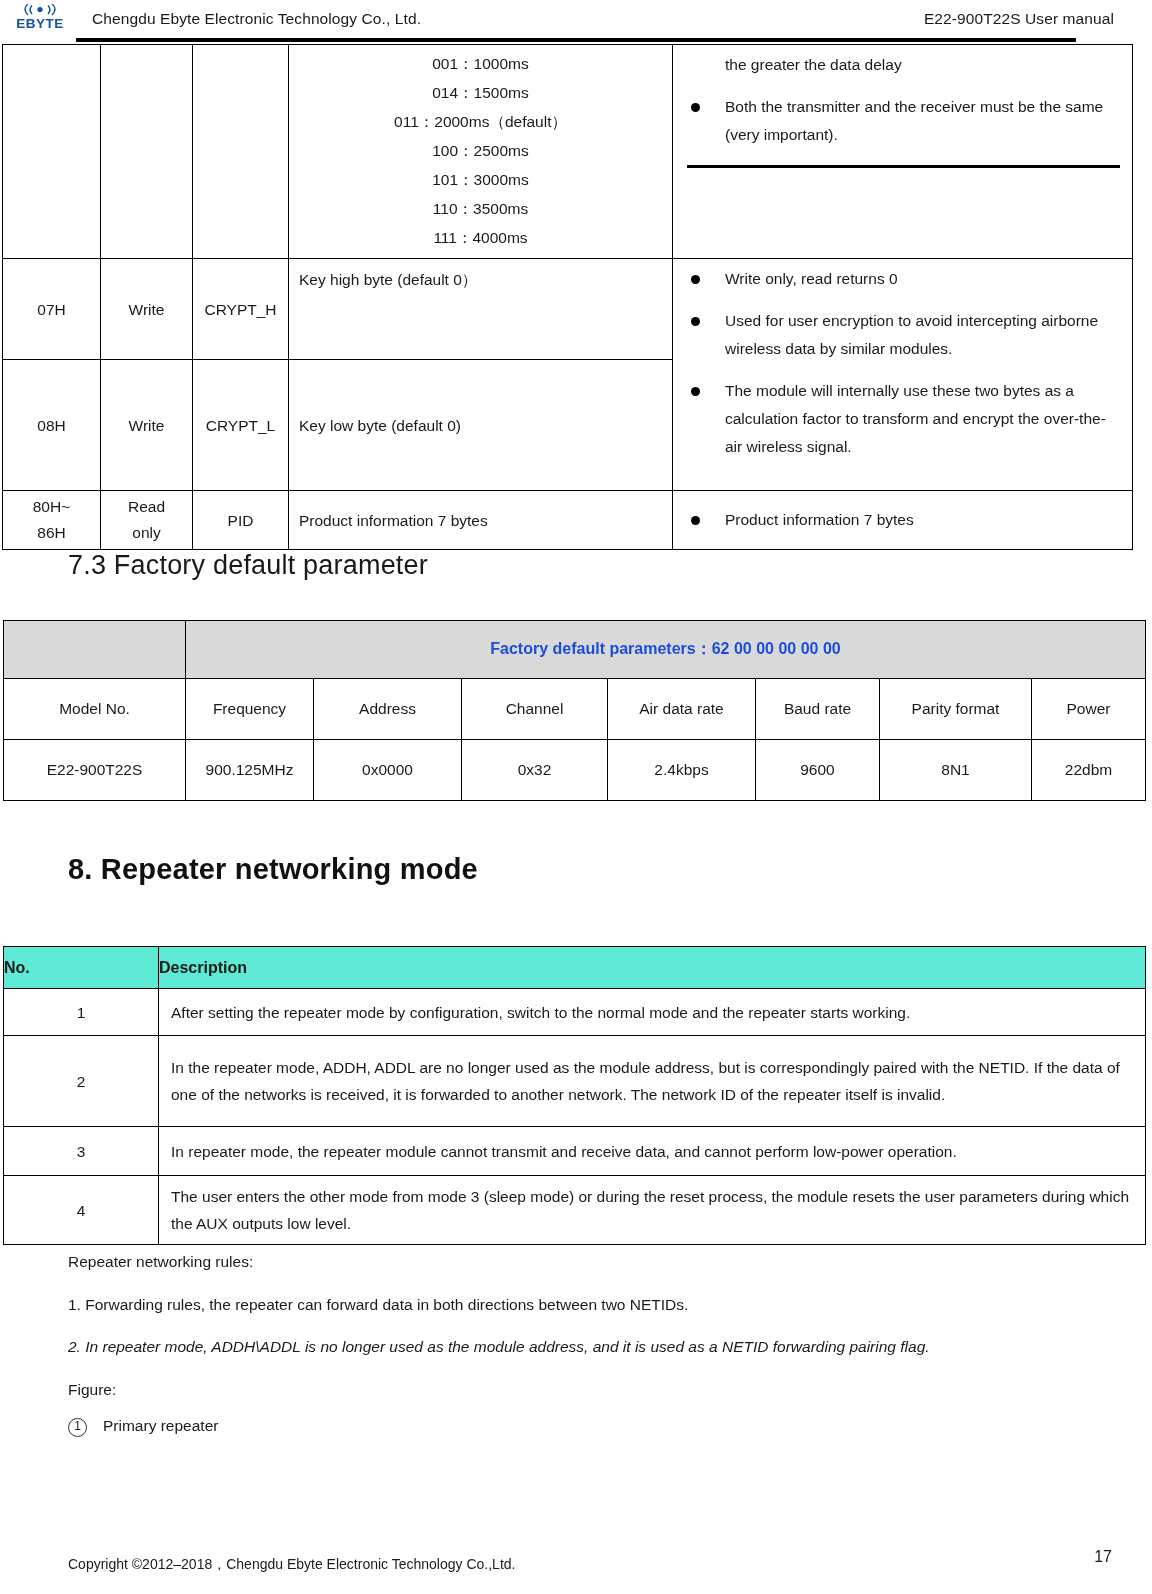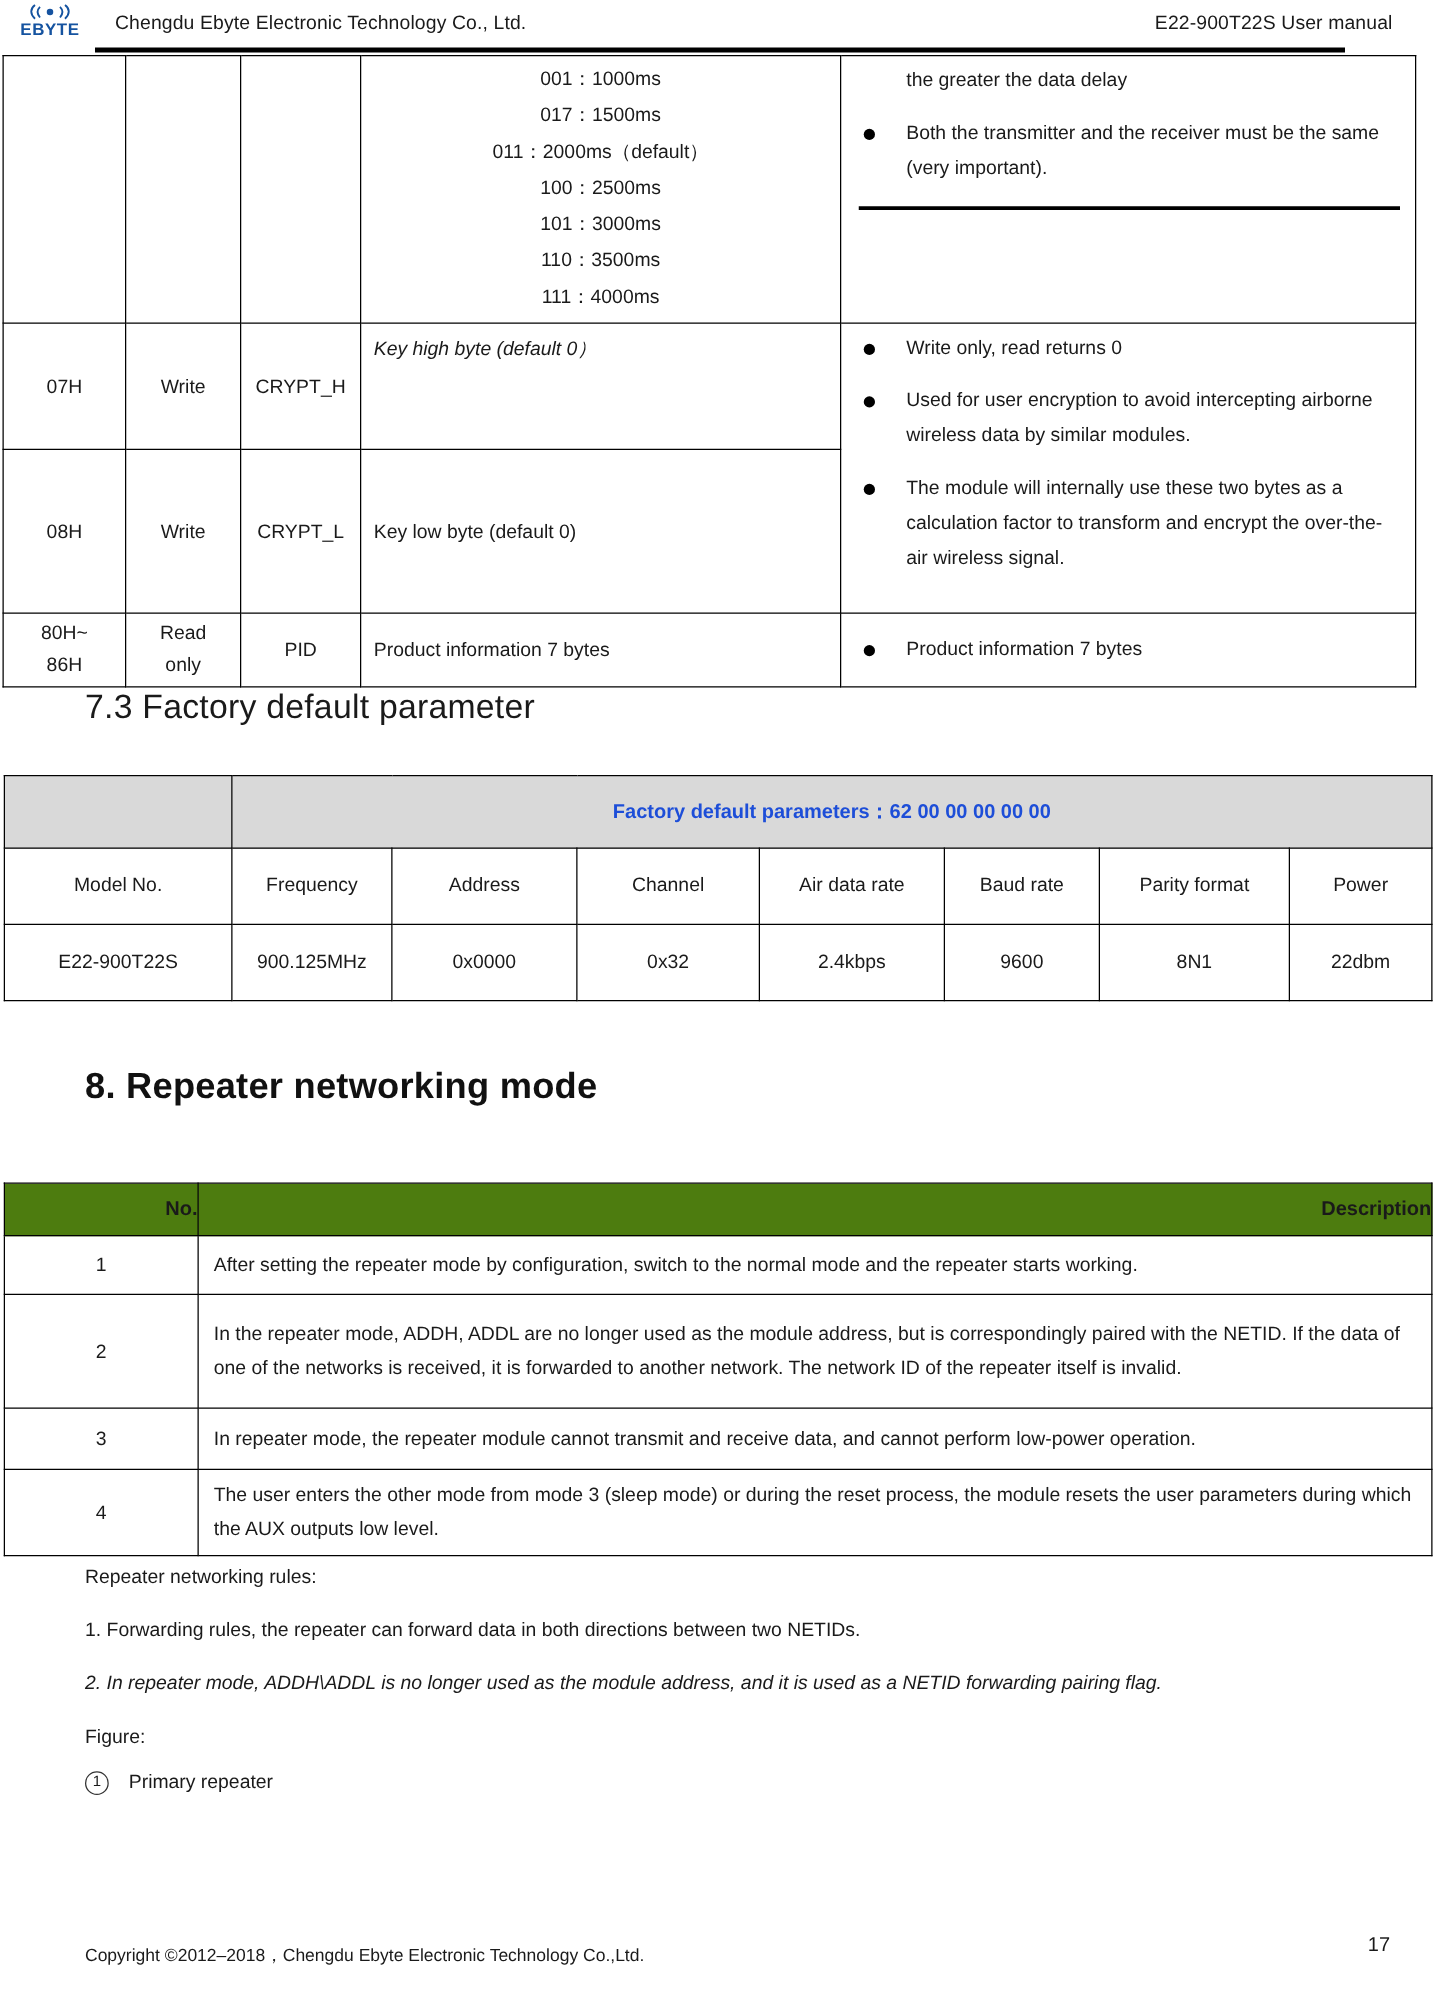--- a/index.html
+++ b/index.html
@@ -200,23 +200,23 @@
     position: absolute;
     left: 3px;
     top: 946px;
     width: 1142px;
   }
   .rep-table td {
     font-size: 15.5px;
     line-height: 27px;
   }
   .rep-table .hdr-gray {
-    background: #4d7c0f;
+    background: #5eead4;
     font-weight: bold;
-    text-align: right;
+    text-align: left;
     height: 41px;
     font-size: 16px;
   }
   .rep-table .num {
     text-align: center;
   }
   .rep-table .desc {
     padding: 7px 12px 7px 12px;
     text-align: left;
   }
@@ -289,21 +289,21 @@
     </colgroup>
     <tbody>
 
       <tr>
         <td></td>
         <td></td>
         <td></td>
         <td>
           <ul class="opt-list">
             <li>001：1000ms</li>
-            <li>017：1500ms</li>
+            <li>014：1500ms</li>
             <li>011：2000ms（default）</li>
             <li>100：2500ms</li>
             <li>101：3000ms</li>
             <li>110：3500ms</li>
             <li>111：4000ms</li>
           </ul>
         </td>
         <td style="vertical-align:top;">
           <ul class="bullets">
             <li class="nodot">
@@ -315,21 +315,21 @@
             </li>
           </ul>
           <div class="under-rule"></div>
         </td>
       </tr>
 
       <tr>
         <td class="cell-center" style="height:100px;">07H</td>
         <td class="cell-center">Write</td>
         <td class="cell-center">CRYPT_H</td>
-        <td class="cell-pad" style="vertical-align:top;font-style:italic;">Key high byte (default 0）</td>
+        <td class="cell-pad" style="vertical-align:top;">Key high byte (default 0）</td>
         <td rowspan="2" style="vertical-align:top;">
           <ul class="bullets">
             <li>
               <span class="bullet-dot"></span>
               <span>Write only, read returns 0</span>
             </li>
             <li>
               <span class="bullet-dot"></span>
               <span>Used for user encryption to avoid intercepting airborne wireless data by similar modules.</span>
             </li>

